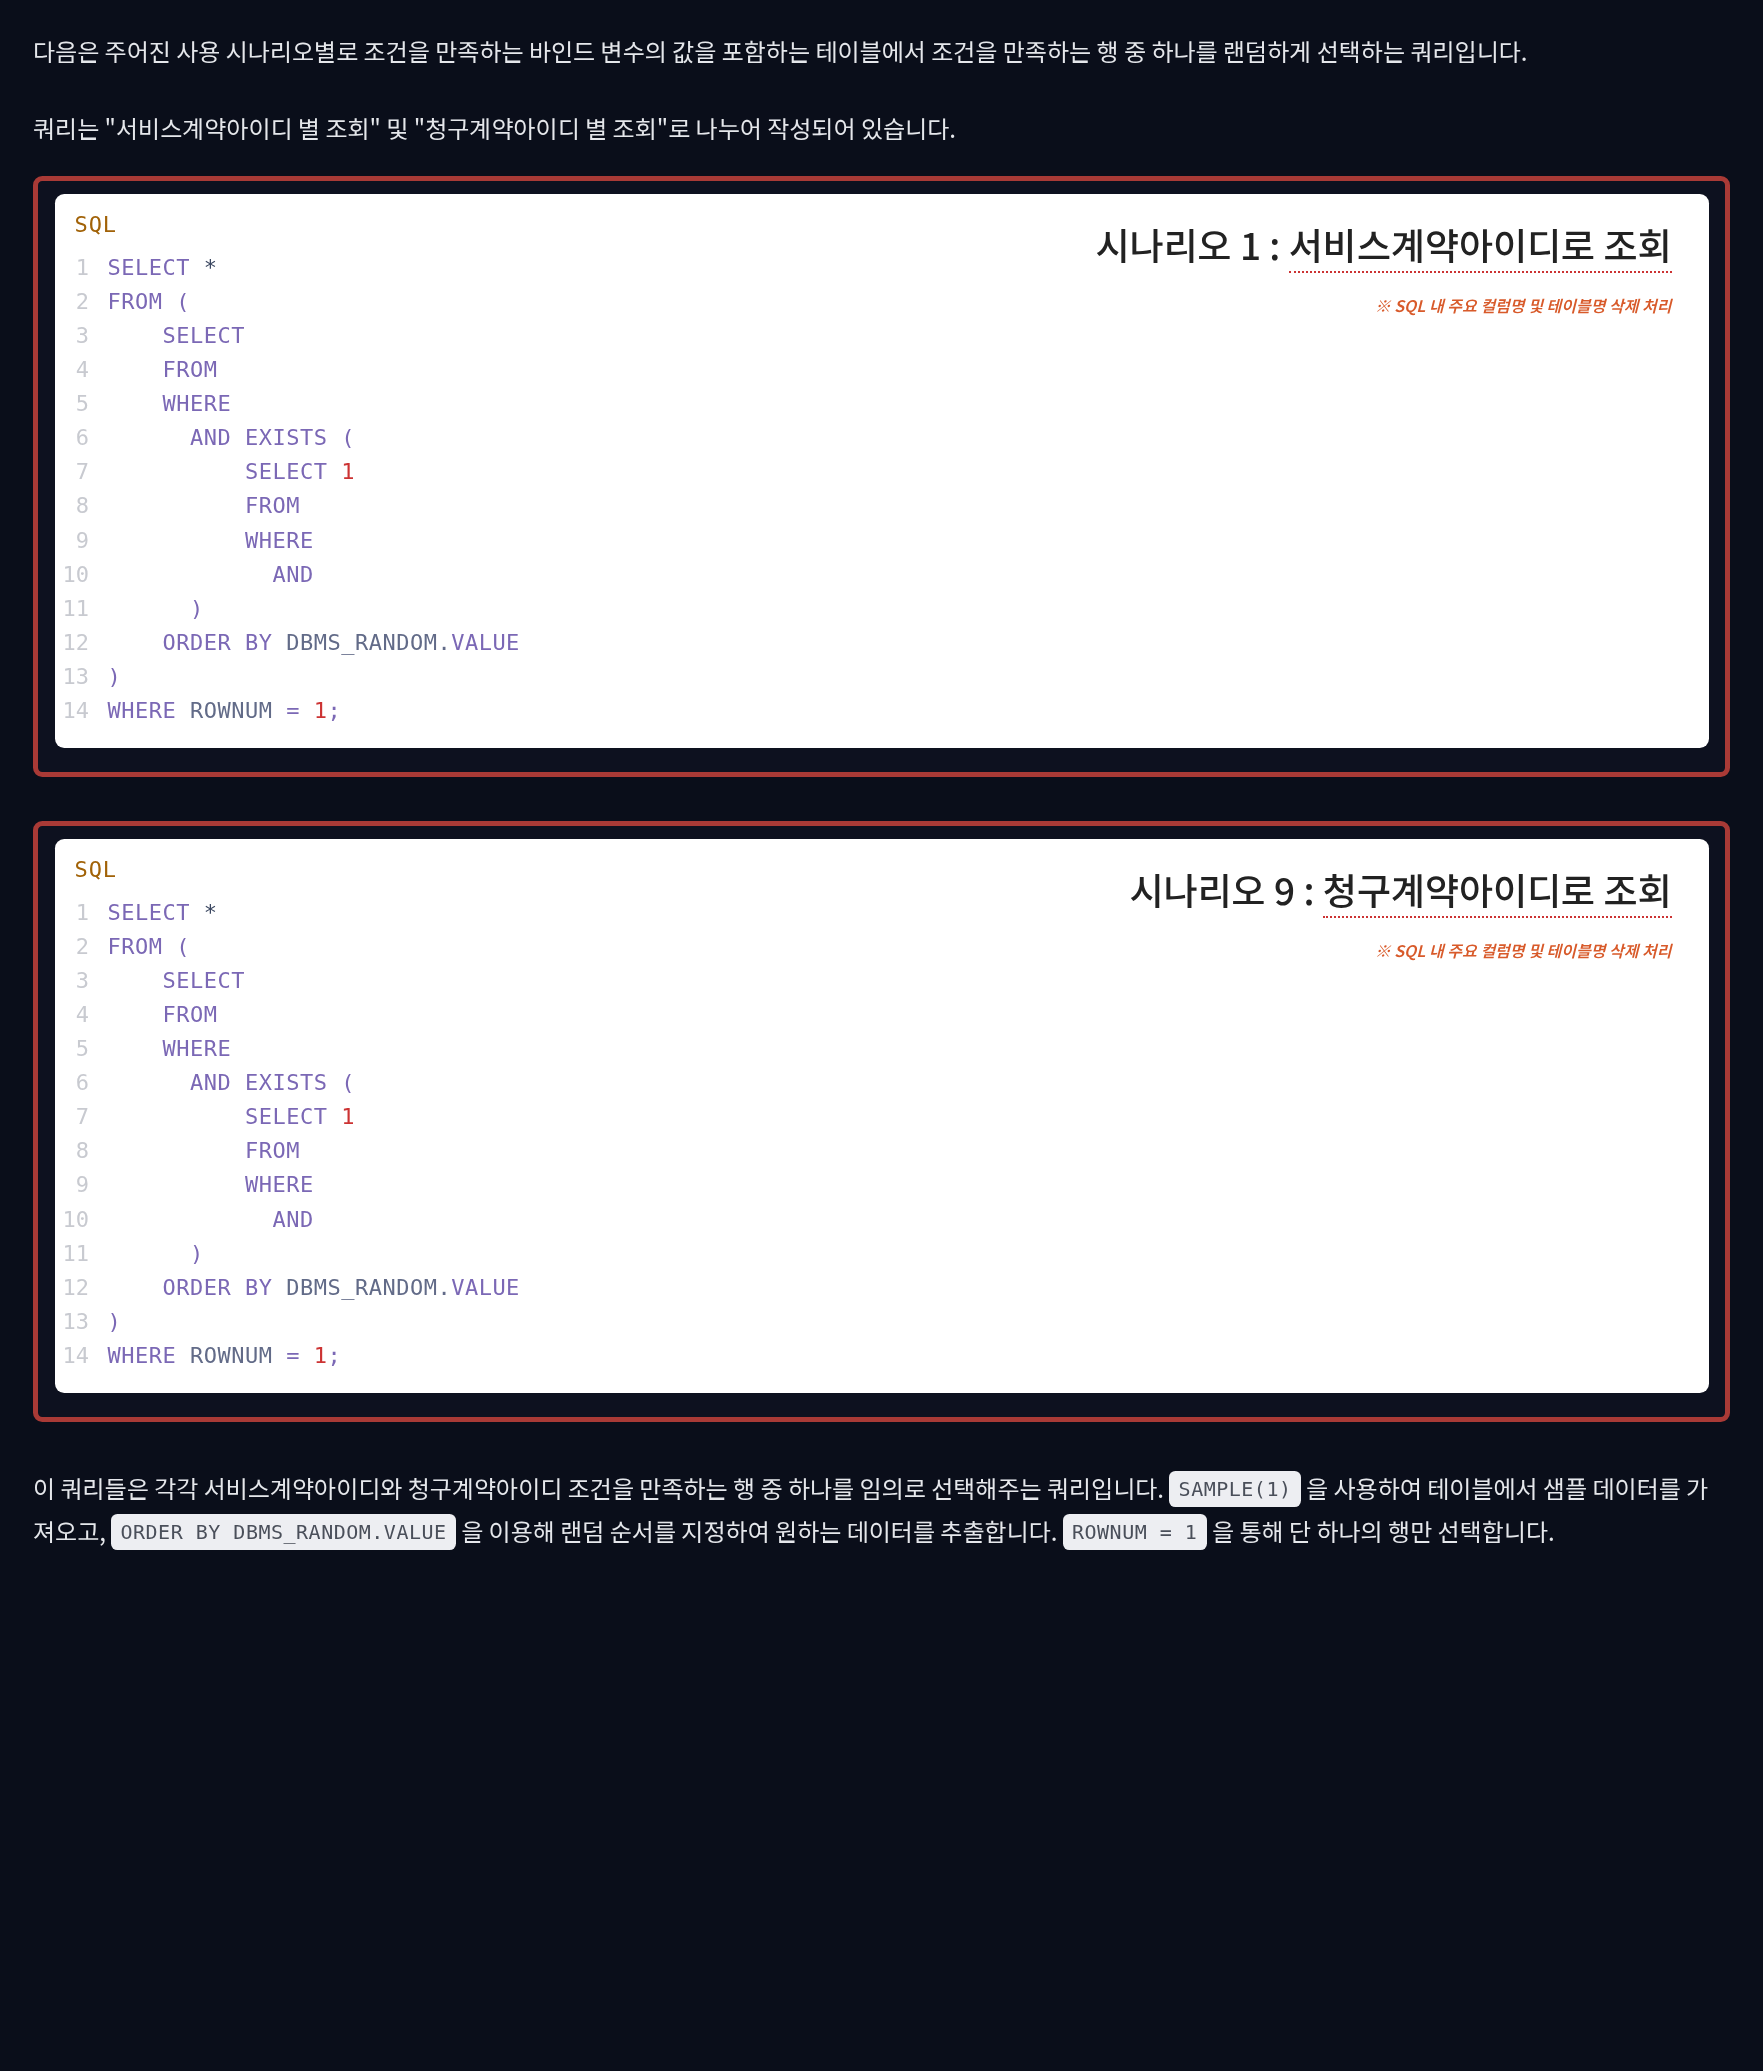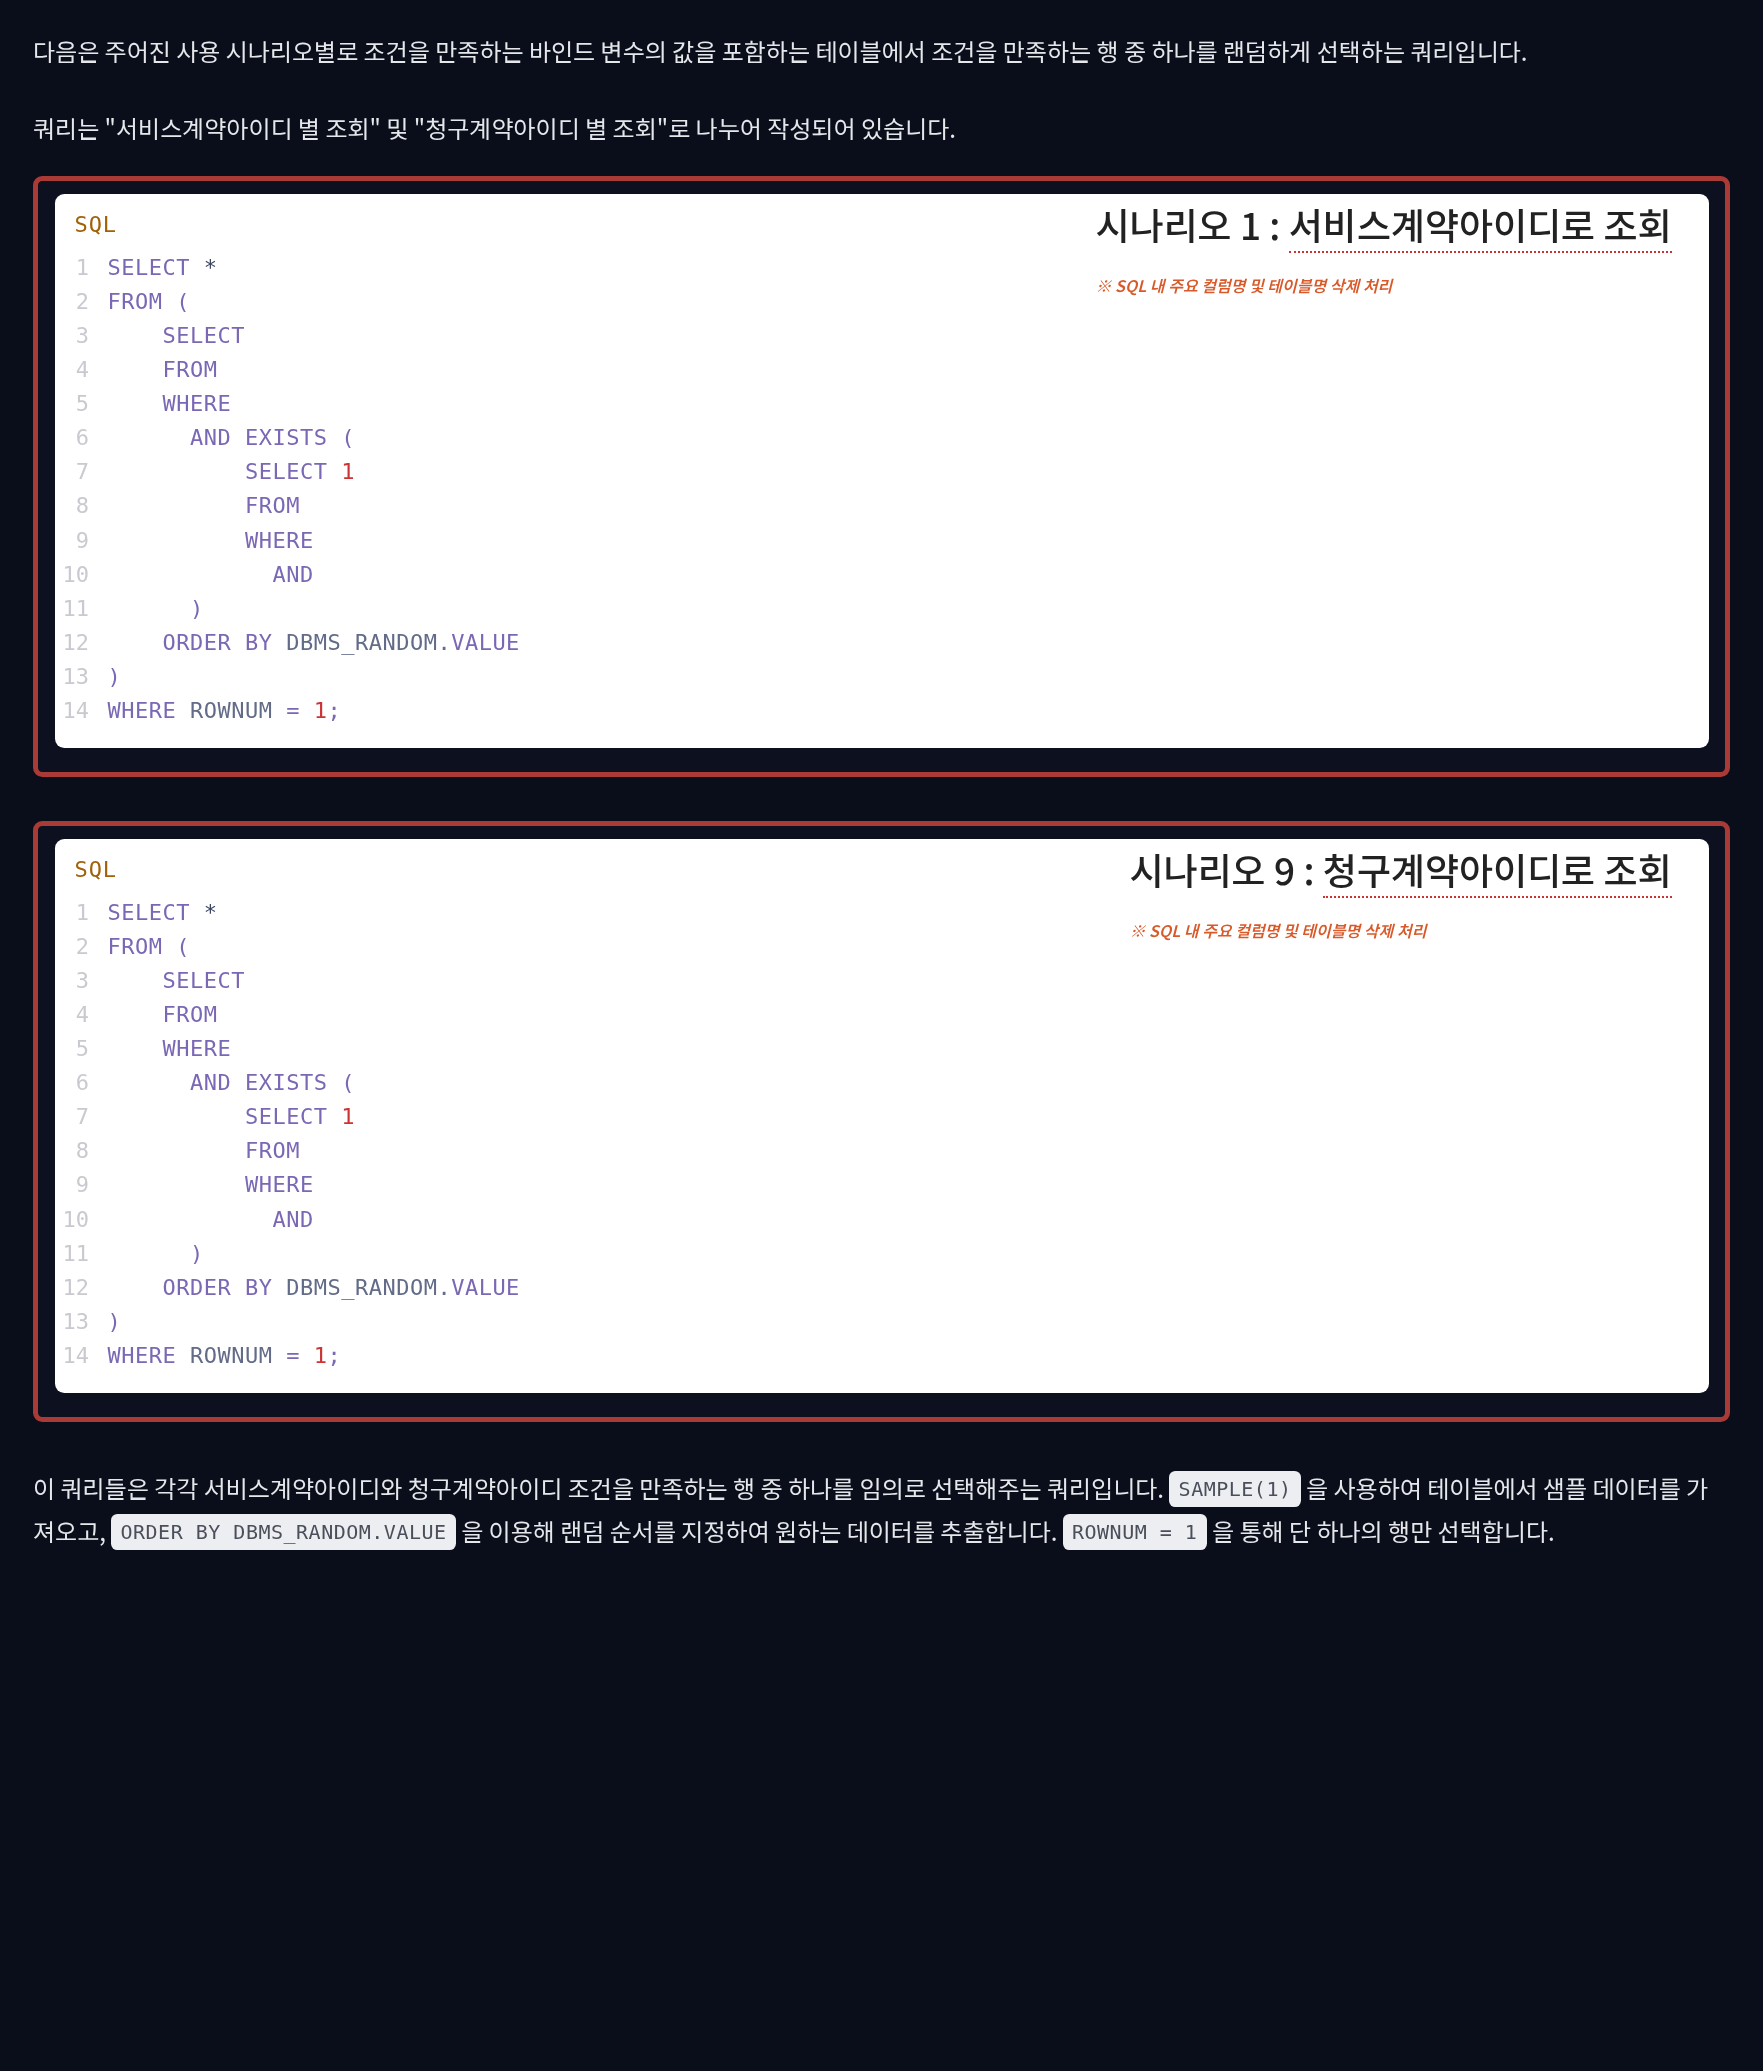--- a/index.html
+++ b/index.html
@@ -37,22 +37,22 @@
     .lang-label {
       color: #a16207;
       font-family: "Consolas","Menlo",monospace;
       font-size: 22px;
       padding: 13px 20px 1.8px 20px;
       letter-spacing: 0.9px;
     }
     .annot-wrap {
       position: absolute;
       right: 37px;
-      top: 0;
-      text-align: left;
+      top: 20px;
+      text-align: right;
     }
     .scenario-big {
       color: #222;
       font-weight: 500;
       font-size: 37px;
       letter-spacing: 0;
     }
     .scenario-big .underline {
       border-bottom: 2.8px dotted #c33;
     }

